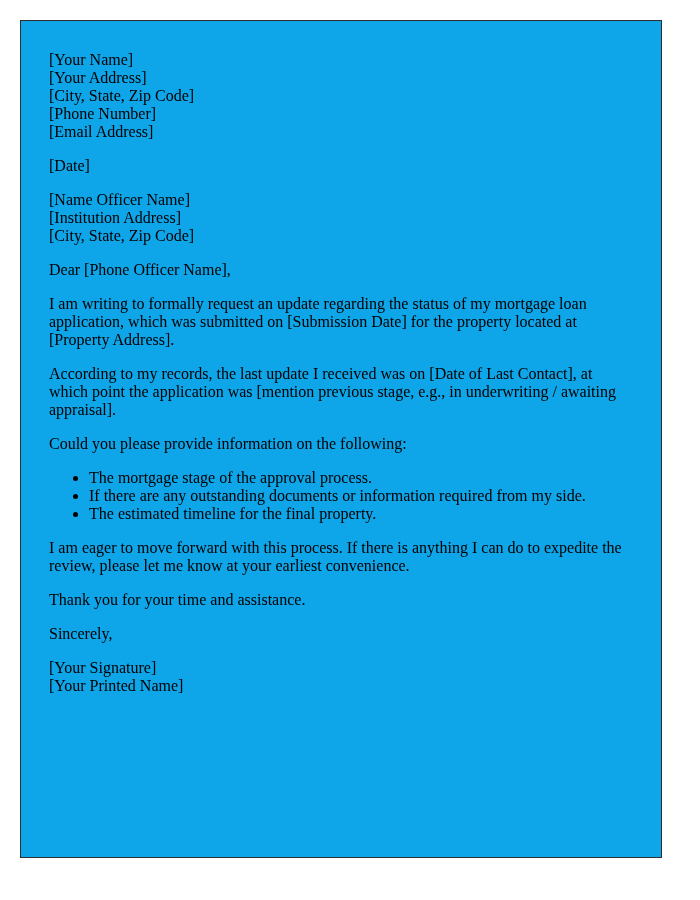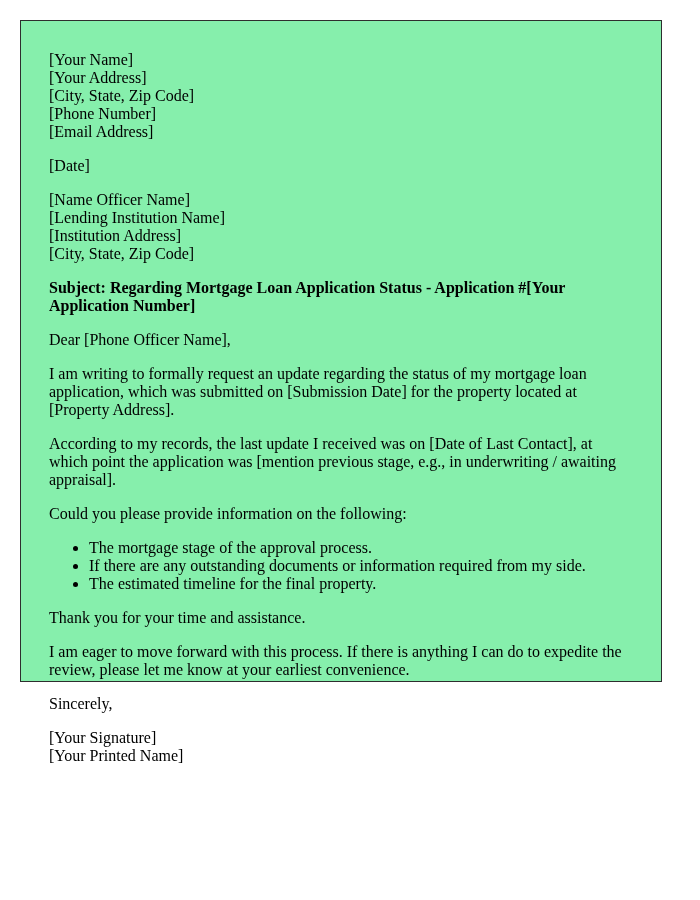--- a/index.html
+++ b/index.html
@@ -12,25 +12,25 @@
   }
   body {
     font-family: "Liberation Serif", "DejaVu Serif", serif;
     font-size: 16px;
     line-height: 18px;
     color: #000000;
   }
   .page {
     box-sizing: border-box;
     width: 642px;
-    height: 662px;
+    height: 838px;
     margin: 20px 8px 0 20px;
     border: 1px solid #2e2e2e;
     padding: 14px 28px;
-    background: #86efac;
+    background: #0ea5e9;
   }
   .page p {
     margin: 16px 0;
   }
   .line { display: block; }
   .subject { font-weight: bold; }
   ul.bullet-list {
     margin: 16px 0;
     padding-left: 40px;
     list-style-type: disc;
@@ -47,44 +47,42 @@
     <span class="line">[Your Address]</span>
     <span class="line">[City, State, Zip Code]</span>
     <span class="line">[Phone Number]</span>
     <span class="line">[Email Address]</span>
   </p>
 
   <p>[Date]</p>
 
   <p>
     <span class="line">[Name Officer Name]</span>
-    <span class="line">[Lending Institution Name]</span>
     <span class="line">[Institution Address]</span>
     <span class="line">[City, State, Zip Code]</span>
   </p>
 
-  <p class="subject">Subject: Regarding Mortgage Loan Application Status - Application #[Your Application Number]</p>
 
   <p>Dear [Phone Officer Name],</p>
 
   <p>I am writing to formally request an update regarding the status of my mortgage loan application, which was submitted on [Submission Date] for the property located at [Property Address].</p>
 
   <p>According to my records, the last update I received was on [Date of Last Contact], at which point the application was [mention previous stage, e.g., in underwriting / awaiting appraisal].</p>
 
   <p>Could you please provide information on the following:</p>
 
   <ul class="bullet-list">
     <li>The mortgage stage of the approval process.</li>
     <li>If there are any outstanding documents or information required from my side.</li>
     <li>The estimated timeline for the final property.</li>
   </ul>
 
+  <p>I am eager to move forward with this process. If there is anything I can do to expedite the review, please let me know at your earliest convenience.</p>
+
   <p>Thank you for your time and assistance.</p>
-
-  <p>I am eager to move forward with this process. If there is anything I can do to expedite the review, please let me know at your earliest convenience.</p>
 
   <p>Sincerely,</p>
 
   <p>
     <span class="line">[Your Signature]</span>
     <span class="line">[Your Printed Name]</span>
   </p>
 
 </div>
 

